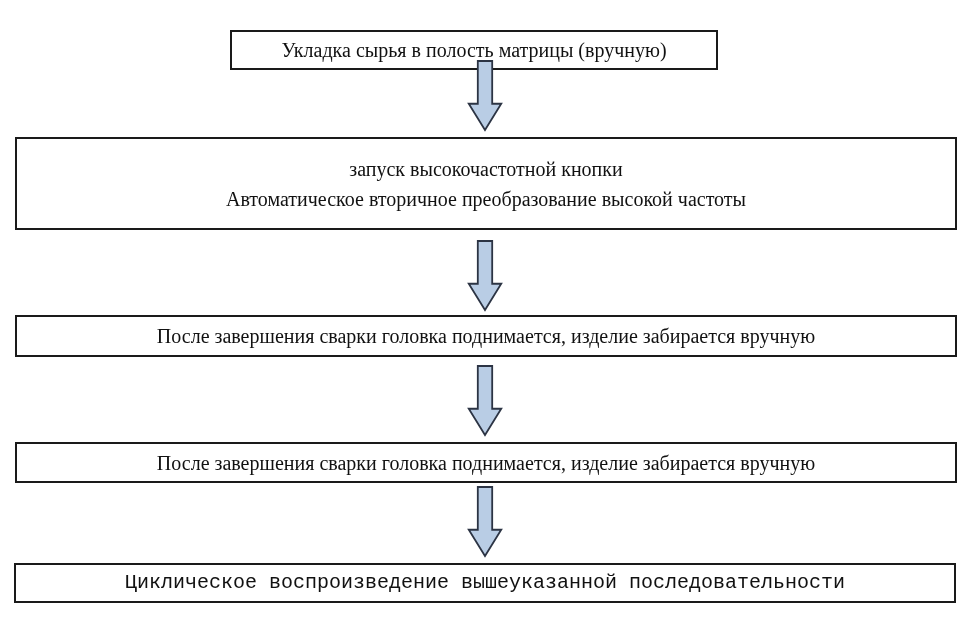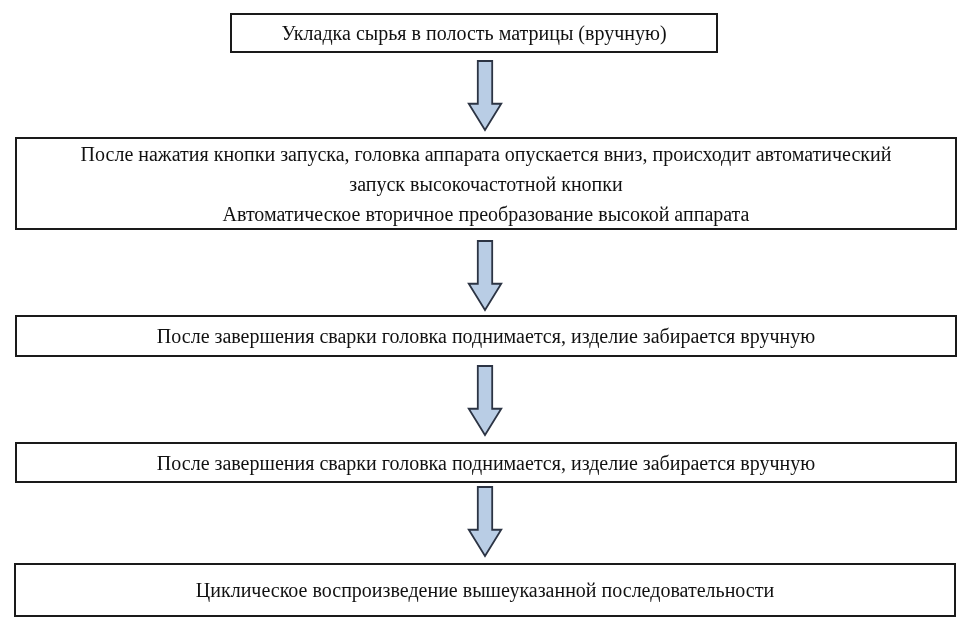--- a/index.html
+++ b/index.html
@@ -29,25 +29,25 @@
     display: flex;
     flex-direction: column;
     align-items: center;
     justify-content: center;
     text-align: center;
     font-size: 20px;
     line-height: 30px;
     color: var(--text);
   }
   .box .line { width: 100%; text-align: center; }
-  .box1 { left: 230px; top: 13px;  width: 488px; height: 40px; }
+  .box1 { left: 230px; top: 30px;  width: 488px; height: 40px; }
   .box2 { left: 15px;  top: 137px; width: 942px; height: 93px; line-height: 30px; }
   .box3 { left: 15px;  top: 315px; width: 942px; height: 42px; }
   .box4 { left: 15px;  top: 442px; width: 942px; height: 41px; }
-  .box5 { left: 14px;  top: 563px; width: 942px; height: 54px; }
+  .box5 { left: 14px;  top: 563px; width: 942px; height: 40px; font-family: Liberation Mono, monospace; }
   .arrow {
     position: absolute;
     left: 467px;
     width: 36px;
     height: 72px;
   }
   .arrow polygon {
     fill: var(--arrow-fill);
     stroke: var(--arrow-outline);
     stroke-width: 2;
@@ -65,23 +65,22 @@
 
   <div class="box box1">
     <span>Укладка сырья в полость матрицы (вручную)</span>
   </div>
 
   <svg class="arrow arrow1" viewBox="0 0 40 74" preserveAspectRatio="none" aria-hidden="true">
     <polygon points="12,1 28,1 28,45 38,45 20,72 2,45 12,45"></polygon>
   </svg>
 
   <div class="box box2">
-    <div class="line">После нажатия кнопки запуска, головка аппарата опускается вниз, происходит автоматический</div>
     <div class="line">запуск высокочастотной кнопки</div>
-    <div class="line">Автоматическое вторичное преобразование высокой аппарата</div>
+    <div class="line">Автоматическое вторичное преобразование высокой частоты</div>
   </div>
 
   <svg class="arrow arrow2" viewBox="0 0 40 74" preserveAspectRatio="none" aria-hidden="true">
     <polygon points="12,1 28,1 28,45 38,45 20,72 2,45 12,45"></polygon>
   </svg>
 
   <div class="box box3">
     <span>После завершения сварки головка поднимается, изделие забирается вручную</span>
   </div>
 

